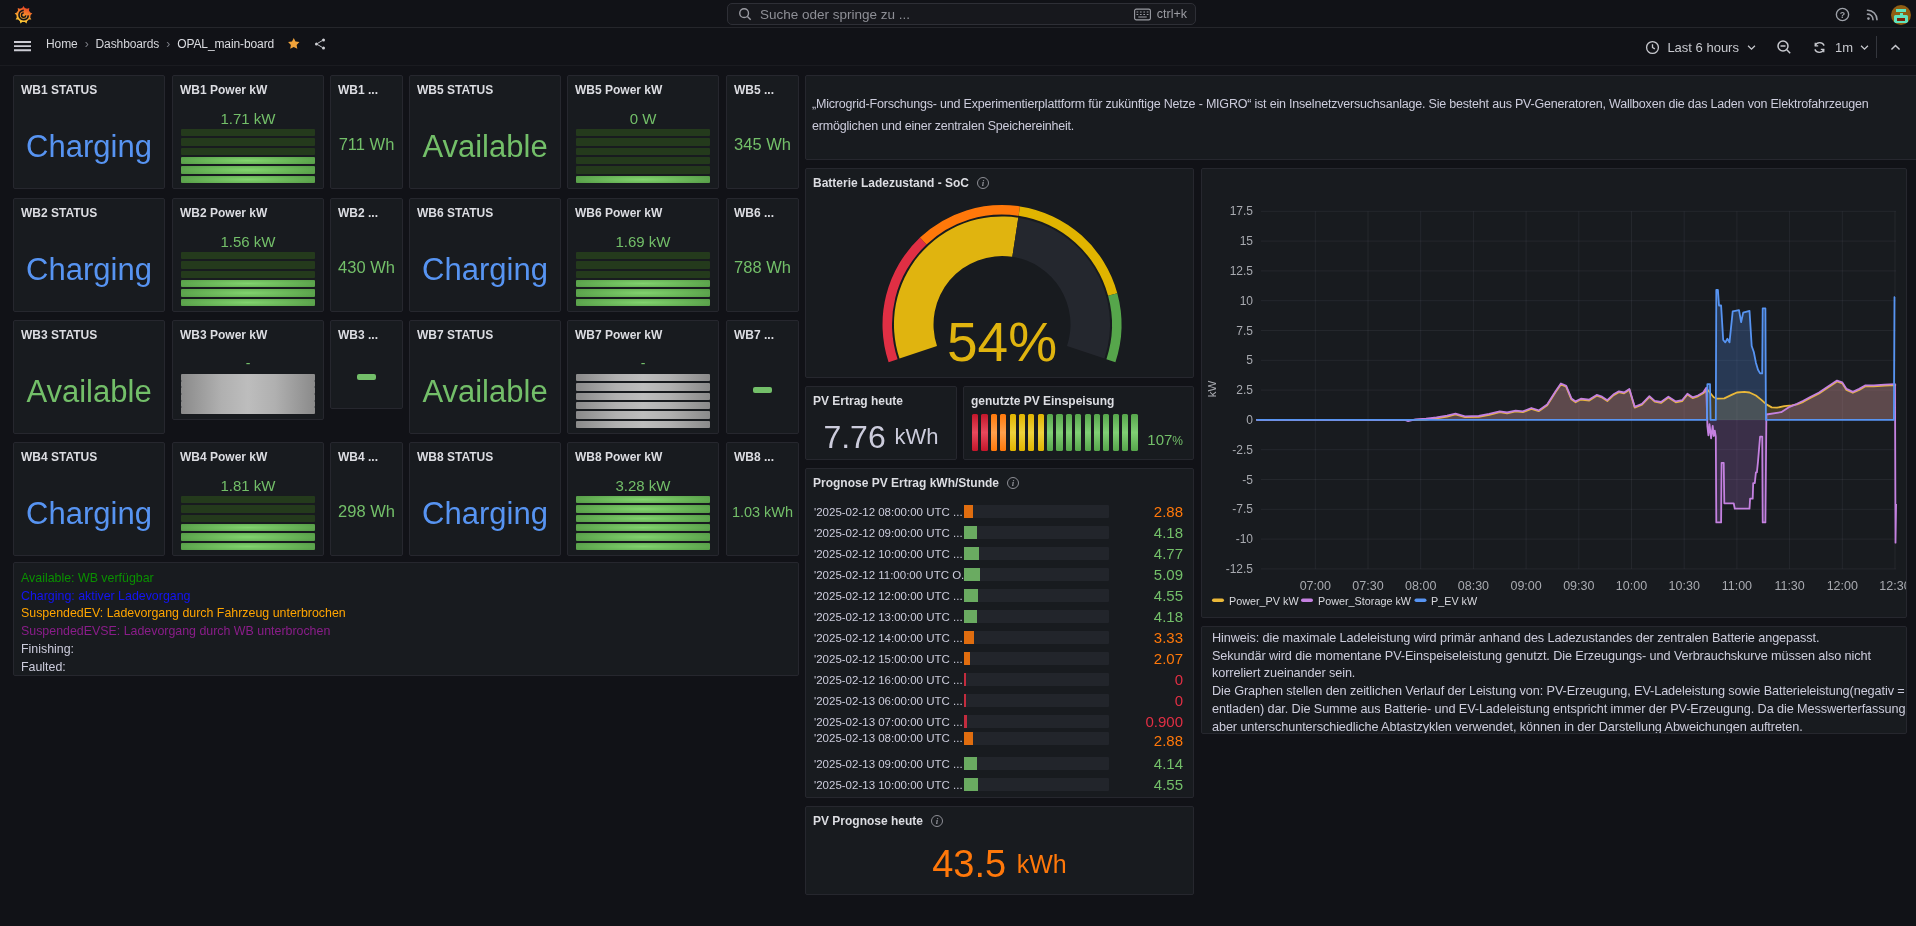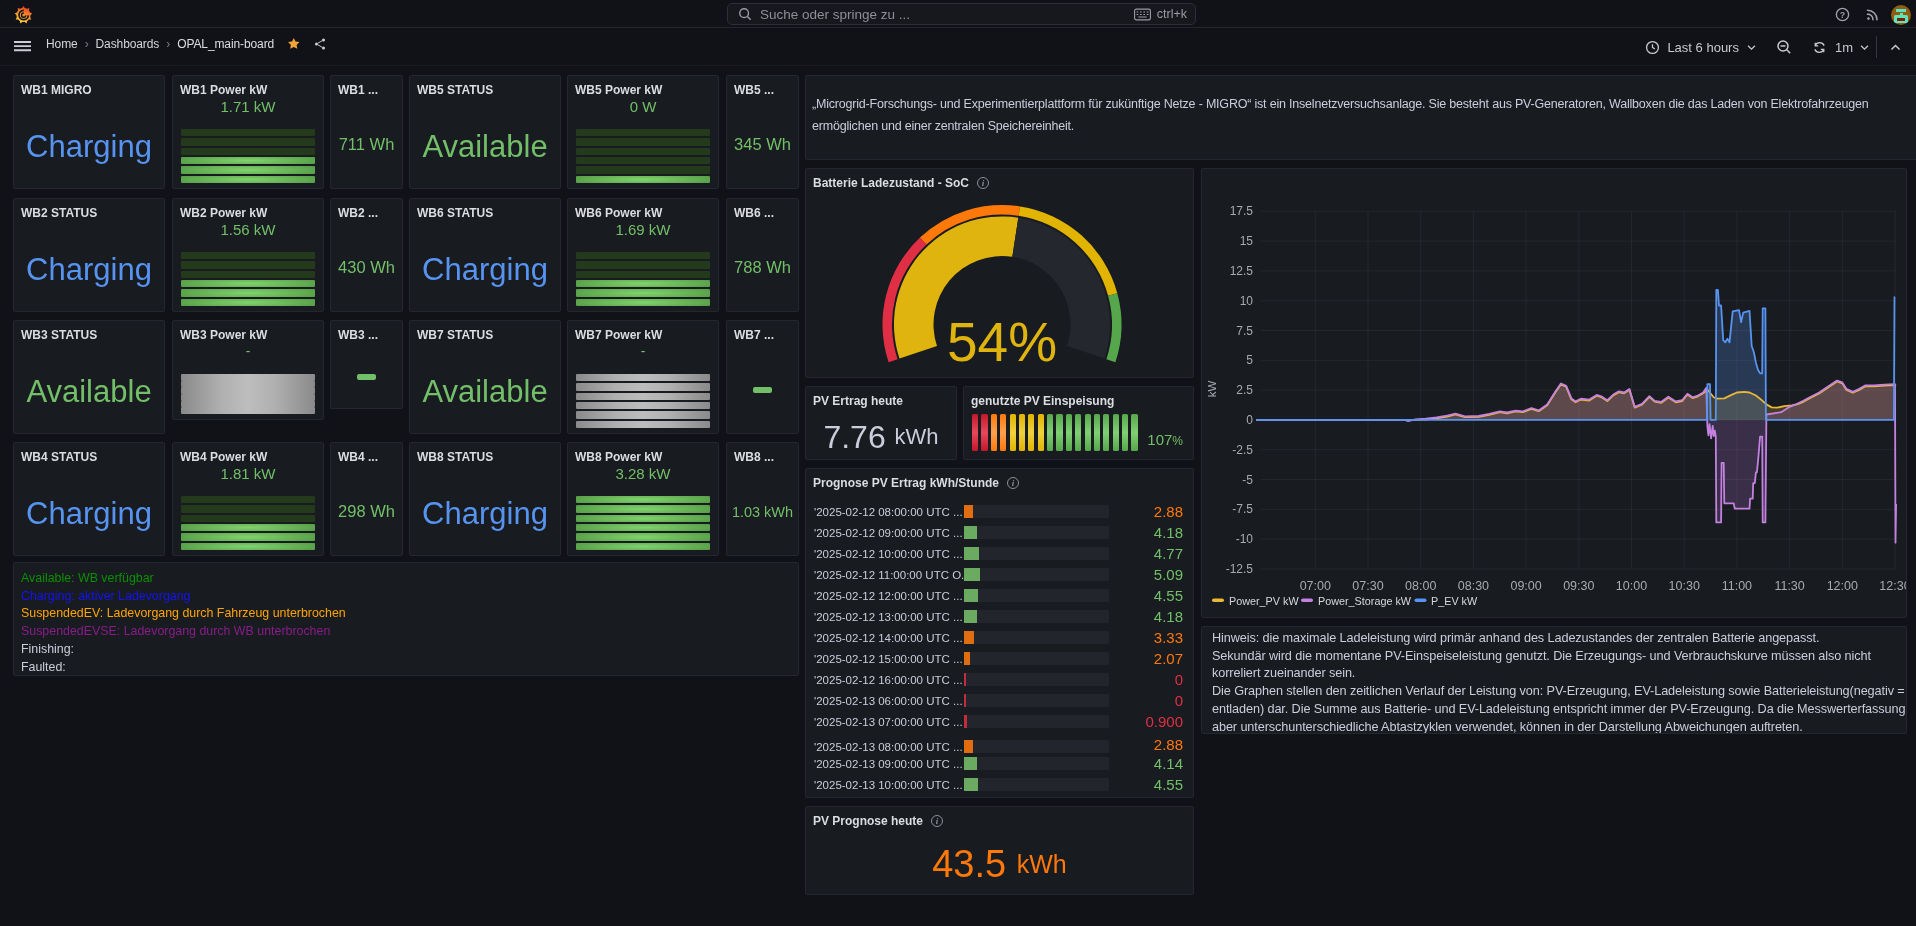--- a/index.html
+++ b/index.html
@@ -1,21 +1,21 @@
 <!DOCTYPE html>
 <html><head><meta charset="utf-8"><style>
 * { margin:0; padding:0; box-sizing:border-box; }
 html,body { width:1916px; height:926px; background:#111217; font-family:"Liberation Sans",sans-serif; overflow:hidden; }
 #bar1 { position:absolute; left:0; top:0; width:1916px; height:28px; background:#111217; border-bottom:1px solid #25262b; z-index:5; }
 #search { position:absolute; left:727px; top:3px; width:469px; height:22px; background:#17181d; border:1px solid #2e2f36; border-radius:5px; display:flex; align-items:center; font-size:13.5px; }
 #bar2 { position:absolute; left:0; top:28px; width:1916px; height:38px; background:#111217; border-bottom:1px solid #1a1b20; z-index:5; }
 .panel { position:absolute; background:#181b1f; border:1px solid #26272e; border-radius:2px; overflow:hidden; }
 .pt { position:absolute; left:7px; top:7px; right:8px; font-size:12px; font-weight:600; color:#dcdde2; white-space:nowrap; overflow:hidden; display:flex; align-items:center; }
 .statc { position:absolute; left:0; right:0; top:25px; bottom:0; display:flex; align-items:center; justify-content:center; font-weight:500; }
-.pv { position:absolute; left:0; right:0; top:22px; text-align:center; font-size:15px; font-weight:500; }
+.pv { position:absolute; left:0; right:0; top:34px; text-align:center; font-size:15px; font-weight:500; }
 .cells { position:absolute; left:8px; right:8px; top:53px; bottom:5px; display:flex; flex-direction:column; justify-content:space-between; }
 .cell { height:7.3px; border-radius:1px; }
 .crumbsep { color:#7b7d85; margin:0 7px; font-size:12px; }
 .info { display:inline-flex; width:12px; height:12px; border:1px solid #8e8f96; border-radius:50%; color:#8e8f96; font-size:9px; align-items:center; justify-content:center; margin-left:8px; font-style:italic; font-family:"Liberation Serif",serif; }
 </style></head><body>
 
 <div id="bar1">
   <svg width="19" height="20" style="position:absolute;left:13.5px;top:4.5px" viewBox="0 0 24 24">
       <defs>
         <linearGradient id="glog" x1="0" y1="1" x2="0.35" y2="0">
@@ -101,21 +101,21 @@
         <path d="M3 5.5l5 5 5-5" fill="none" stroke="#c8c9cf" stroke-width="1.8"></path>
       </svg>
     <div style="width:1px;height:22px;background:#34363d;margin:0 12px 0 6px"></div>
     <svg width="13" height="13" viewBox="0 0 16 16" style="margin-right:14px">
         <path d="M3 10.5l5-5 5 5" fill="none" stroke="#c8c9cf" stroke-width="1.8"></path>
       </svg>
   </div>
 </div>
 
 <div class="panel" style="left:13px;top:75px;width:152px;height:114px">
-    <div class="pt">WB1 MIGRO</div>
+    <div class="pt">WB1 STATUS</div>
     <div class="statc" style="color:#5794f2;font-size:31px;top:29px">Charging</div>
   </div>
 <div class="panel" style="left:172px;top:75px;width:152px;height:114px">
     <div class="pt">WB1 Power kW</div>
     <div class="pv" style="color:#73bf69">1.71 kW</div>
     <div class="cells">
       <div class="cell" style="background:#243a1c"></div>
       <div class="cell" style="background:#243a1c"></div>
       <div class="cell" style="background:#243a1c"></div>
       <div class="cell" style="background:radial-gradient(ellipse 75% 120% at 50% 50%,#82d36f 0%,#68b457 45%,#4a8c3d 100%)"></div>
@@ -399,21 +399,21 @@
         </div>
         <div style="width:74px;flex:none;text-align:right;font-size:15px;color:#e02f44">0</div>
       </div>
       <div style="display:flex;align-items:center;height:21px">
         <div style="width:150px;flex:none;font-size:11.5px;color:#ccccdc;white-space:nowrap;overflow:hidden">'2025-02-13 07:00:00 UTC ...</div>
         <div style="flex:1;height:13px;background:#22252b;border-radius:1px;position:relative">
           <div style="position:absolute;left:0;top:0;bottom:0;width:2.8px;background:linear-gradient(180deg,#e02f44 0%,#e02f44 100%);filter:brightness(0.9) saturate(0.95)"></div>
         </div>
         <div style="width:74px;flex:none;text-align:right;font-size:15px;color:#e02f44">0.900</div>
       </div>
-      <div style="display:flex;align-items:flex-end;height:21px">
+      <div style="display:flex;align-items:flex-start;height:21px">
         <div style="width:150px;flex:none;font-size:11.5px;color:#ccccdc;white-space:nowrap;overflow:hidden">'2025-02-13 08:00:00 UTC ...</div>
         <div style="flex:1;height:13px;background:#22252b;border-radius:1px;position:relative">
           <div style="position:absolute;left:0;top:0;bottom:0;width:8.9px;background:linear-gradient(180deg,#ff780a 0%,#ff780a 100%);filter:brightness(0.9) saturate(0.95)"></div>
         </div>
         <div style="width:74px;flex:none;text-align:right;font-size:15px;color:#ff780a">2.88</div>
       </div>
       <div style="display:flex;align-items:center;height:21px">
         <div style="width:150px;flex:none;font-size:11.5px;color:#ccccdc;white-space:nowrap;overflow:hidden">'2025-02-13 09:00:00 UTC ...</div>
         <div style="flex:1;height:13px;background:#22252b;border-radius:1px;position:relative">
           <div style="position:absolute;left:0;top:0;bottom:0;width:12.8px;background:linear-gradient(180deg,#73bf69 0%,#73bf69 100%);filter:brightness(0.9) saturate(0.95)"></div>

